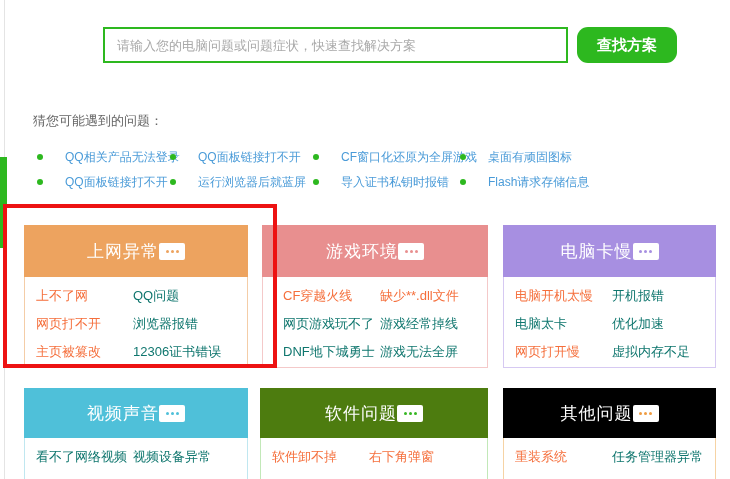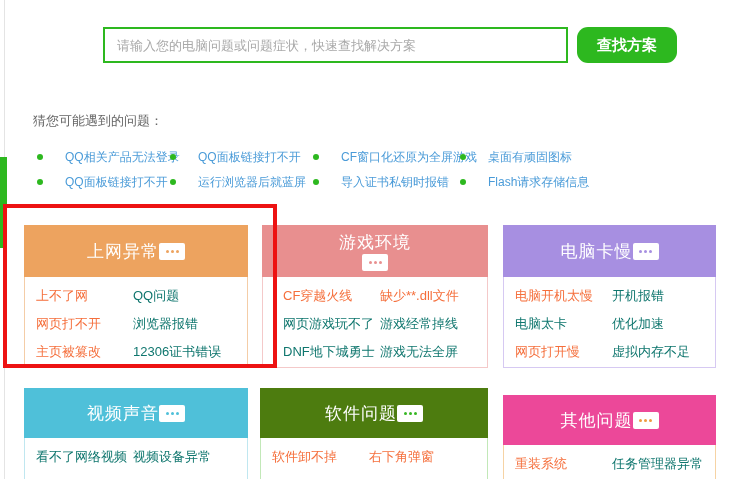--- a/index.html
+++ b/index.html
@@ -116,21 +116,21 @@
         <a class="card-link">浏览器报错</a>
       </div>
       <div class="card-row">
         <a class="card-link col1 hot">主页被篡改</a>
         <a class="card-link">12306证书错误</a>
       </div>
     </div>
   </div>
 
   <div class="card r0c1">
-    <div class="card-header" style="background: rgb(232, 143, 143); flex-direction: column;">
+    <div class="card-header" style="background: rgb(232, 143, 143);">
       <span class="card-title">游戏环境</span>
       <span class="more-btn" style="color: rgb(232, 143, 143);">
           <i class="dot"></i>
           <i class="dot"></i>
           <i class="dot"></i>
         </span>
     </div>
     <div class="card-body" style="border-color: rgb(244, 201, 201); padding-left: 20px;">
       <div class="card-row">
         <a class="card-link col1 hot">CF穿越火线</a>
@@ -200,21 +200,21 @@
     </div>
     <div class="card-body" style="border-color: rgb(194, 232, 184);">
       <div class="card-row">
         <a class="card-link col1 hot">软件卸不掉</a>
         <a class="card-link hot">右下角弹窗</a>
       </div>
     </div>
   </div>
 
   <div class="card row2 r1c2">
-    <div class="card-header" style="background: #ec4899; margin-top: 7px;">
+    <div class="card-header" style="background: #000000;">
       <span class="card-title">其他问题</span>
       <span class="more-btn" style="color: rgb(239, 155, 64);">
           <i class="dot"></i>
           <i class="dot"></i>
           <i class="dot"></i>
         </span>
     </div>
     <div class="card-body" style="border-color: rgb(246, 211, 164);">
       <div class="card-row">
         <a class="card-link col1 hot">重装系统</a>

